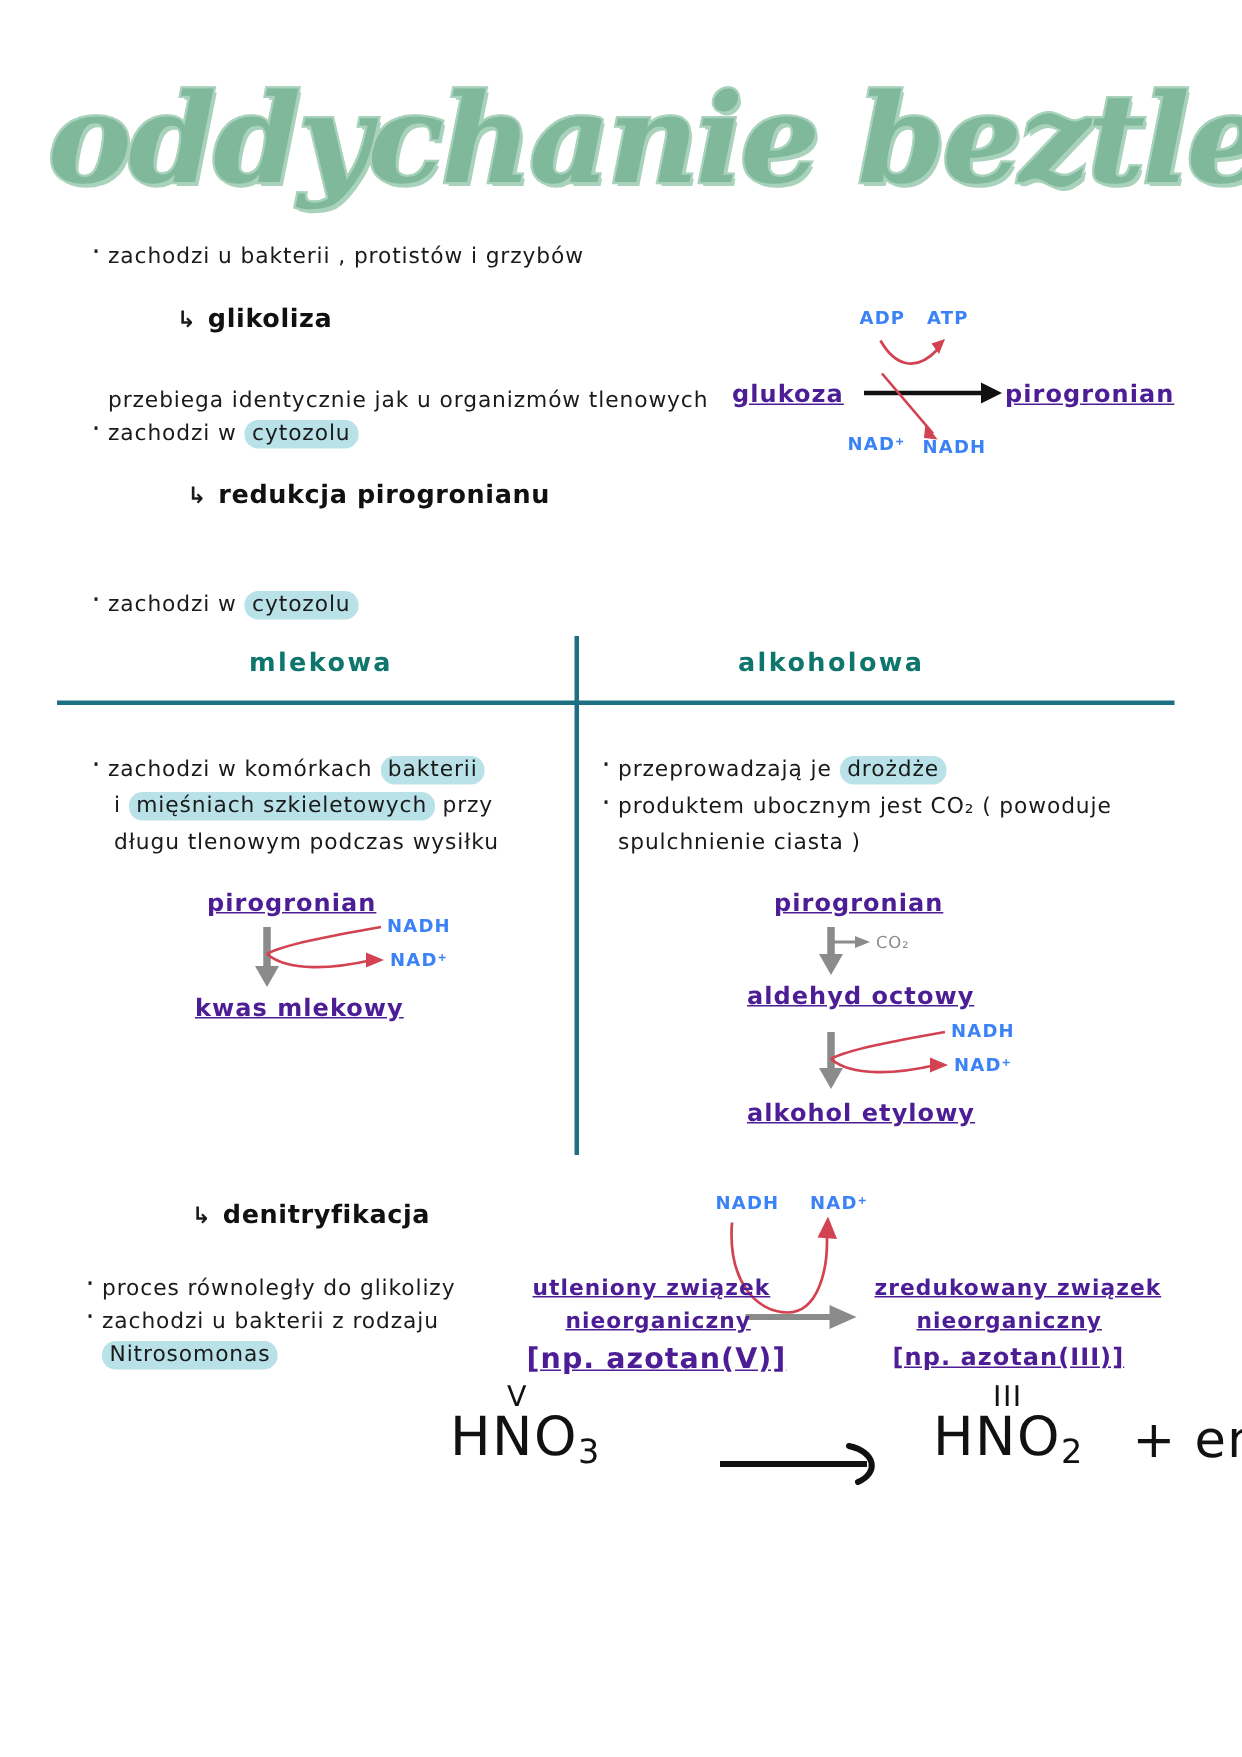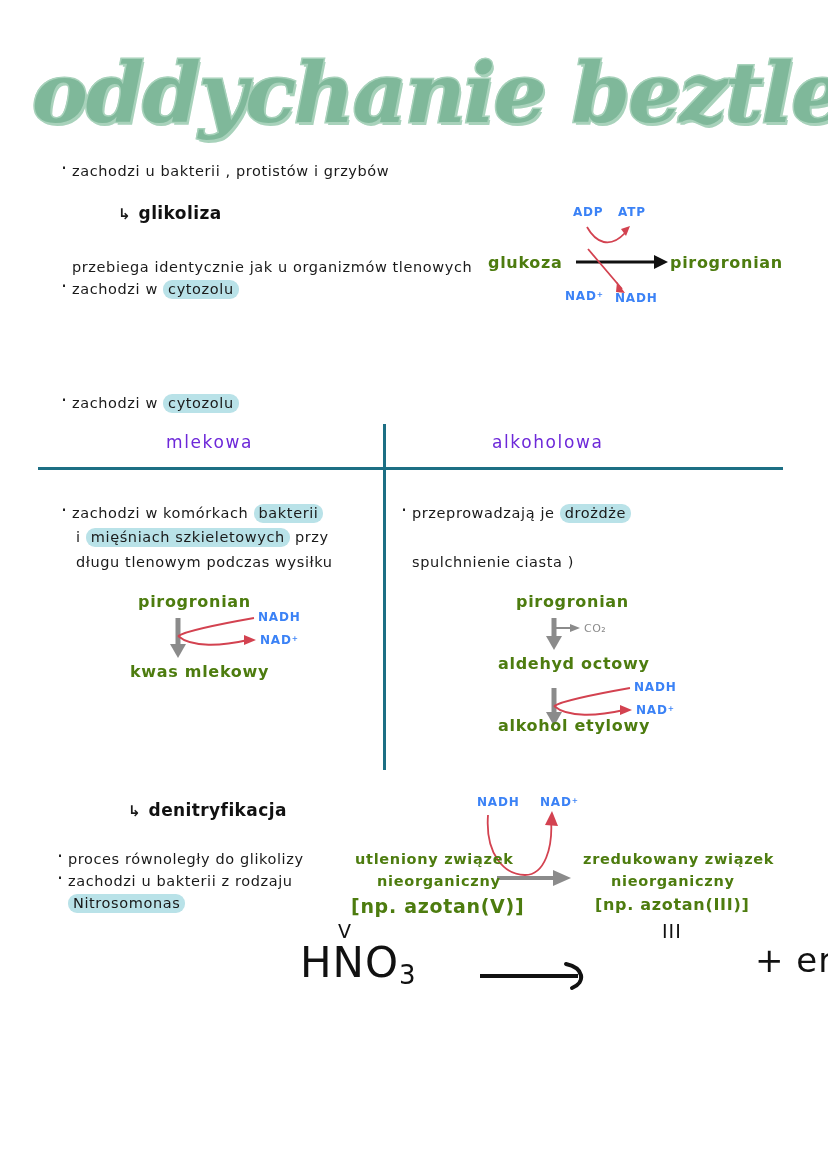--- a/index.html
+++ b/index.html
@@ -89,22 +89,22 @@
     background: #1d6f84;
     height: 3px;
   }
   .vrule {
     position: absolute;
     background: #1d6f84;
     width: 3px;
   }
   .col-head {
     position: absolute;
-    color: #6d28d9;
-    font-weight: 400;
+    color: #0f766e;
+    font-weight: 700;
     font-size: 17px;
     letter-spacing: 1.6px;
     font-family: "DejaVu Sans", sans-serif;
   }
 
   
   .red {
     color: #3b82f6;
     font-size: 12px;
     letter-spacing: 0.8px;
@@ -116,27 +116,28 @@
     color: #8b8b8b;
     font-size: 11px;
     letter-spacing: 0.5px;
     font-family: "DejaVu Sans", sans-serif;
     white-space: nowrap;
   }
   .chem-name {
     font-weight: 700;
     font-size: 16px;
     letter-spacing: 0.7px;
-    color: #4d7c0f;
-    white-space: nowrap;
-    font-family: "DejaVu Sans", sans-serif;
+    color: #4c1d95;
+    white-space: nowrap;
+    font-family: "DejaVu Sans", sans-serif;
+    text-decoration: underline;
   }
   .big-eq {
     font-family: "DejaVu Sans", sans-serif;
-    font-size: 42px;
+    font-size: 36px;
     font-weight: 500;
     color: #111;
     white-space: nowrap;
     letter-spacing: 1px;
   }
   .ox-num {
     position: absolute;
     font-size: 19px;
     font-family: "DejaVu Sans", sans-serif;
     color: #111;
@@ -184,20 +185,23 @@
       <polygon points="133,24 142,21 138,31" fill="#d34250"></polygon>
 
       <path d="M 100,44 C 112,58 122,70 134,84" fill="none" stroke="#d34250" stroke-width="1.8"></path>
       <polygon points="129,77 137,88 128,87" fill="#d34250"></polygon>
     </svg>
 
     <div class="abs red" style="left:77px; top:84px;"><span>NAD</span><span class="sup">+</span></div>
     <div class="abs red" style="left:127px; top:86px;">NADH</div>
   </div>
 
+  <div class="abs" style="left:125px; top:320px;">
+    <span class="arrowhook">↳</span><span class="sub-head">redukcja  pirogronianu</span>
+  </div>
 
 
   <div class="abs hw bullet" style="left:72px; top:392px;">
     <span>zachodzi  w </span><span class="hl">cytozolu</span>
   </div>
 
   <div class="col-head" style="left:166px; top:432px;">mlekowa</div>
   <div class="col-head" style="left:492px; top:432px;">alkoholowa</div>
 
   <div class="hrule" style="left:38px; top:467px; width:745px;"></div>
@@ -225,20 +229,21 @@
 
     <div class="abs red" style="left:128px; top:18px;">NADH</div>
     <div class="abs red" style="left:130px; top:41px;"><span>NAD</span><span class="sup">+</span></div>
 
     <div class="abs chem-name" style="left:0px; top:70px;text-align:right;">kwas mlekowy</div>
   </div>
 
   <div class="abs hw bullet" style="left:412px; top:502px;">
     <span>przeprowadzają  je  </span><span class="hl">drożdże</span>
   </div>
+  <div class="abs hw bullet" style="left:412px; top:527px;">produktem  ubocznym   jest  CO₂ ( powoduje</div>
   <div class="abs hw" style="left:412px; top:551px;">spulchnienie  ciasta )</div>
 
   <div class="abs" style="left:498px; top:592px; width:220px; height:168px;">
     <div class="abs chem-name" style="left:18px; top:0px;">pirogronian</div>
 
     <svg class="abs" style="left:0px; top:0px;" width="220" height="168">
 
       <line x1="56" y1="26" x2="56" y2="46" stroke="#8b8b8b" stroke-width="5"></line>
       <polygon points="48,44 64,44 56,58" fill="#8b8b8b"></polygon>
 
@@ -253,21 +258,21 @@
       <polygon points="122,113 134,118 122,123" fill="#d34250"></polygon>
     </svg>
 
     <div class="abs grey-lbl" style="left:86px; top:30px;">CO₂</div>
 
     <div class="abs chem-name" style="left:0px; top:62px;">aldehyd  octowy</div>
 
     <div class="abs red" style="left:136px; top:88px;">NADH</div>
     <div class="abs red" style="left:138px; top:111px;"><span>NAD</span><span class="sup">+</span></div>
 
-    <div class="abs chem-name" style="left:0px; top:124px;text-align:center;">alkohol etylowy</div>
+    <div class="abs chem-name" style="left:0px; top:140px;text-align:center;">alkohol etylowy</div>
   </div>
 
   <div class="abs" style="left:128px; top:800px;">
     <span class="arrowhook">↳</span><span class="sub-head">denitryfikacja</span>
   </div>
 
   <div class="abs hw bullet" style="left:68px; top:848px;">proces równoległy do glikolizy</div>
   <div class="abs hw bullet" style="left:68px; top:870px;">zachodzi u bakterii z rodzaju</div>
   <div class="abs hw" style="left:68px; top:892px;">
     <span class="hl">Nitrosomonas</span>
@@ -300,17 +305,18 @@
 
     <div class="ox-num" style="left:38px; top:0px;">V</div>
     <div class="abs big-eq" style="left:0px; top:18px;"><span>HNO</span><span class="sub">3</span></div>
 
     <svg class="abs" style="left:180px; top:42px;" width="125" height="30">
       <line x1="0" y1="14" x2="98" y2="14" stroke="#111" stroke-width="4"></line>
       <path d="M 86,2 C 104,6 106,20 92,26" fill="none" stroke="#111" stroke-width="4" stroke-linecap="round"></path>
     </svg>
 
     <div class="ox-num" style="left:362px; top:0px;">III</div>
+    <div class="abs big-eq" style="left:322px; top:18px;"><span>HNO</span><span class="sub">2</span></div>
 
     <div class="abs big-eq" style="left:455px; top:20px; font-size:34px;">+ en.</div>
   </div>
 
 </div>
 
 </body></html>

